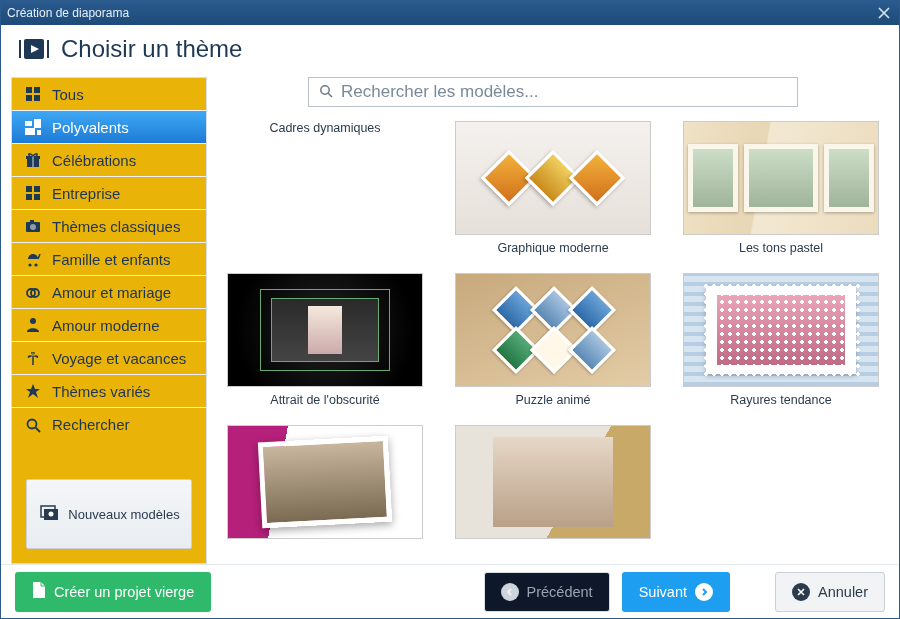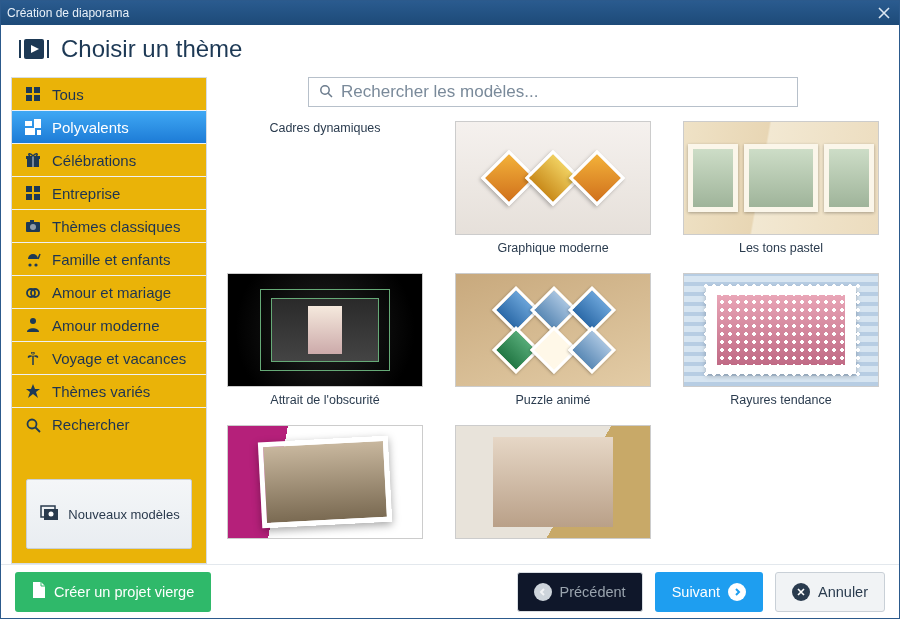--- a/index.html
+++ b/index.html
@@ -36,21 +36,21 @@
   .tpl.selected .thumbwrap { border:2px solid #1e9ef0; padding:2px; border-radius:2px; }
   .thumbwrap { padding:0; }
   .tpl .cap { font-size:12.5px; color:#2a3b4e; text-align:center; }
   .watchbar { position:absolute; bottom:0; left:0; right:0; height:22px; background:rgba(20,30,40,.85); color:#fff; font-size:12px; display:flex; align-items:center; justify-content:center; gap:6px;}
   .footer { height: 54px; display:flex; align-items:center; padding: 0 14px; gap:12px; border-top:1px solid #e3e8ed; }
   .footer .spacer { flex:1; }
   .btn { height: 40px; border-radius:3px; display:flex; align-items:center; padding:0 16px; gap:8px; font-size:14.5px; cursor:pointer; border:1px solid transparent; }
   .btn-green { background:#2fb96a; color:#fff; }
   .btn-disabled { background:#0f172a; color:#9aa4ae; border-color:#d9dee3; cursor:default;}
   .btn-blue { background:#1e9ef0; color:#fff; }
-  .btn-gray { background:#f1f3f5; color:#2a3b4e; border-color:#c9d0d7;}
+  .btn-gray { background:#f1f3f5; color:#2a3b4e; border-color:#c9d0d7;margin-left:33px;}
   .circ { width:18px; height:18px; border-radius:50%; display:inline-flex; align-items:center; justify-content:center; font-size:12px;}
   .circ.dark { background:#2a3b4e; color:#fff;}
   .circ.white { background:#fff; color:#1e9ef0; font-weight:bold;}
   .circ.mute { background:#cdd4db; color:#f1f3f5;}
   
   .th0 { background:radial-gradient(circle at 40% 40%, #ddd 0%, #bbb 60%, #999 100%);}
   .th0 .stack { position:relative; width:120px; height:80px;}
   .th0 .ph { position:absolute; width:90px; height:62px; background:linear-gradient(#d9c29c,#8c6a42); border:4px solid #fff; box-shadow:0 2px 6px rgba(0,0,0,.4);}
   .th0 .p1{transform:rotate(-14deg); left:0; top:4px; filter:grayscale(0.3);}
   .th0 .p2{transform:rotate(10deg); left:24px; top:0;}

